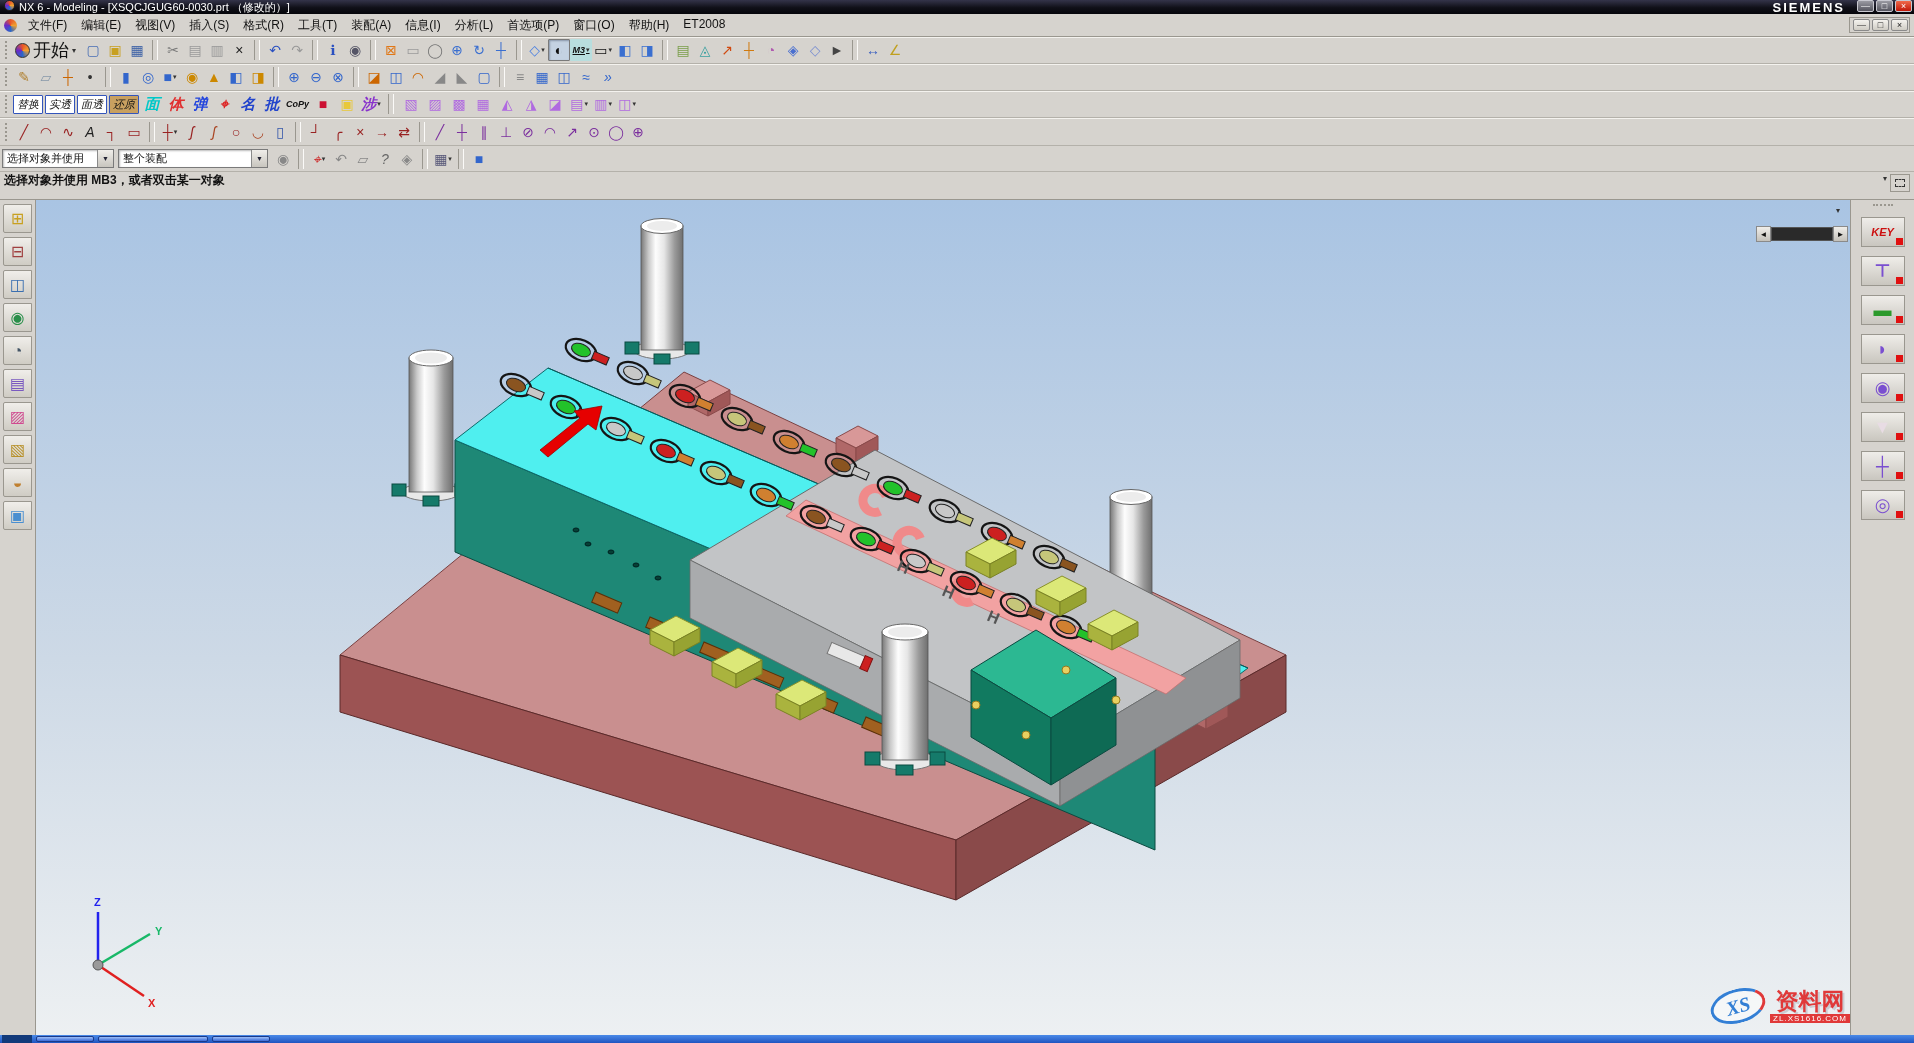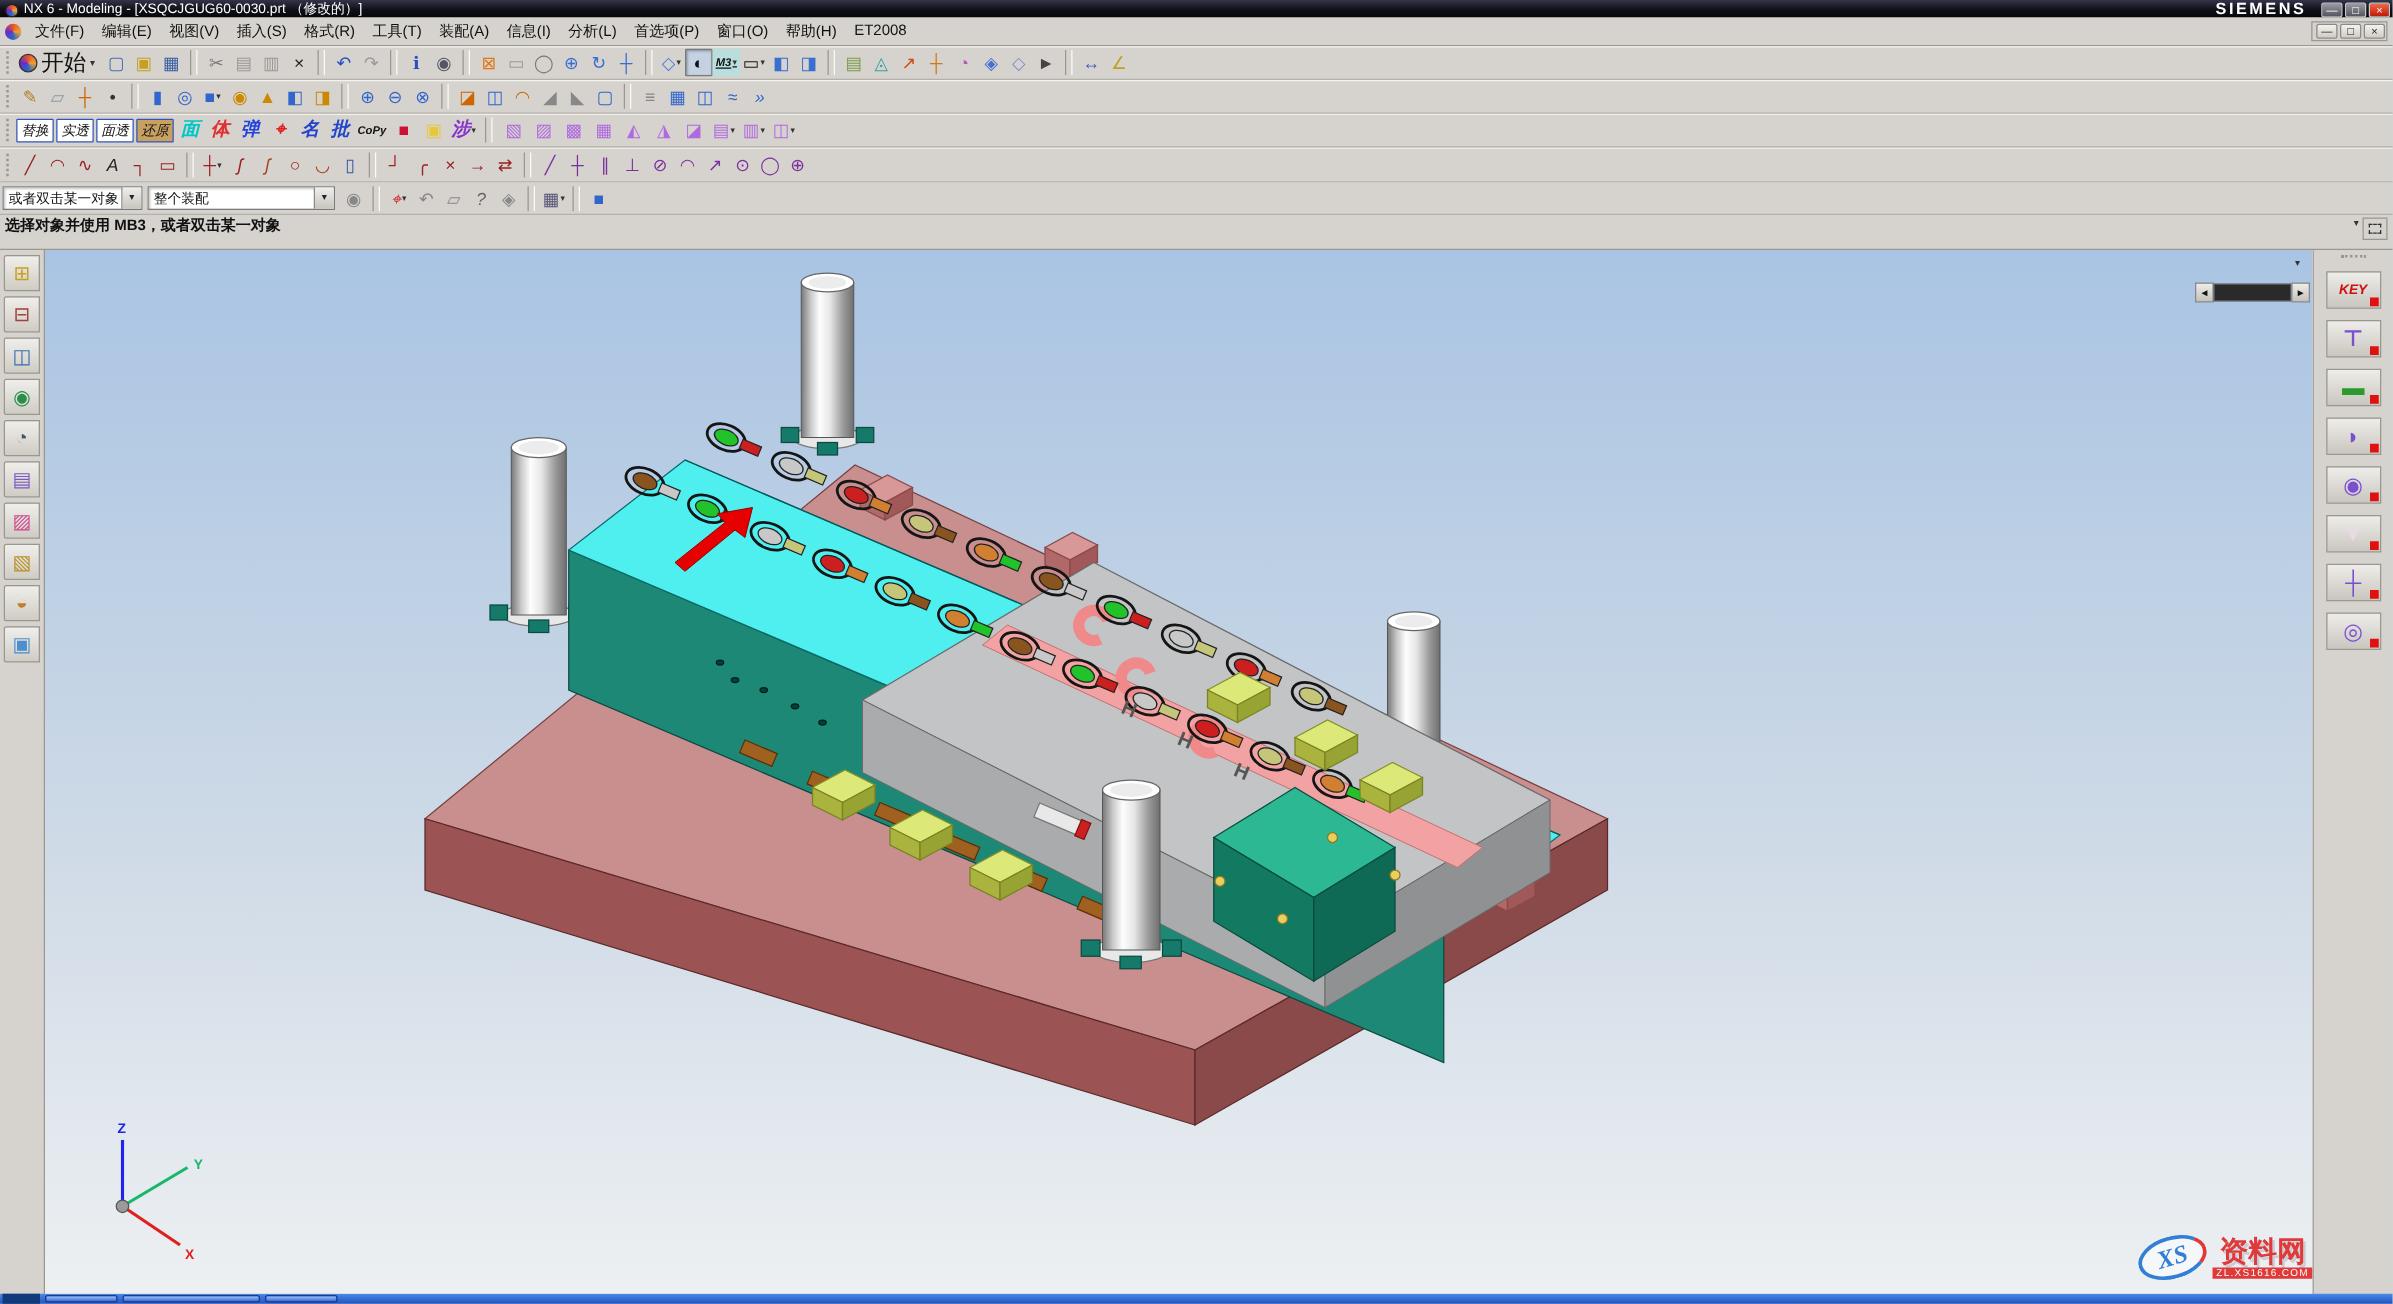--- a/index.html
+++ b/index.html
@@ -1,21 +1,21 @@
 <!DOCTYPE html>
 <html><head>
 <meta charset="utf-8">
 <style>
   *{box-sizing:border-box;margin:0;padding:0;user-select:none}
   html,body{width:1914px;height:1043px;overflow:hidden;background:#d6d3ce;
     font-family:"Liberation Sans","DejaVu Sans",sans-serif;font-size:12px;color:#111}
   .app{position:absolute;inset:0;display:flex;flex-direction:column}
   
   .titlebar{height:14px;background:linear-gradient(180deg,#34344a 0%,#101018 55%,#05050a 100%);
-    color:#fff;display:flex;align-items:flex-end;padding:0 2px;font-size:11px}
+    color:#fff;display:flex;align-items:flex-start;padding:0 2px;font-size:11px}
   .titlebar .logo{width:11px;height:11px;border-radius:50%;margin:0 4px 0 2px;
     background:conic-gradient(#e8552a,#f0a030,#2a66c8,#6a2ac8,#e8552a);border:1px solid #222}
   .titlebar .ttl{flex:1;white-space:nowrap;overflow:hidden}
   .brand{font-weight:bold;font-size:13px;letter-spacing:2px;margin-right:10px}
   .wbtn{width:17px;height:12px;margin-left:2px;display:flex;align-items:center;justify-content:center;
     font-size:9px;color:#fff;background:linear-gradient(180deg,#9a9aa2,#55555f);border:1px solid #c8c8d0;border-radius:2px}
   .wbtn.close{background:linear-gradient(180deg,#f06a4a,#c01808)}
   
   .menubar{height:23px;background:#d6d3ce;border-bottom:1px solid #9a978f;display:flex;align-items:center;padding:0 4px}
   .menubar .mi{padding:2px 7px;white-space:nowrap}
@@ -624,21 +624,21 @@
         </span>
         <span class="tbtn">
           <i class="g" style="color: rgb(123, 47, 158);">⊕</i>
           <i class="t"></i>
         </span>
       </span>
   </div>
 
   <div class="selbar">
     <span class="dropdown" style="width:112px">
-      <span class="val">或者双击某一对象</span>
+      <span class="val">选择对象并使用</span>
       <span class="arr">▼</span>
     </span>
     <span class="dropdown" style="width:150px">
       <span class="val">整个装配</span>
       <span class="arr">▼</span>
     </span>
     <span style="display:flex;align-items:center">
 
     <span class="tbtn">
           <i class="g" style="color: rgb(136, 136, 136);">◉</i>

